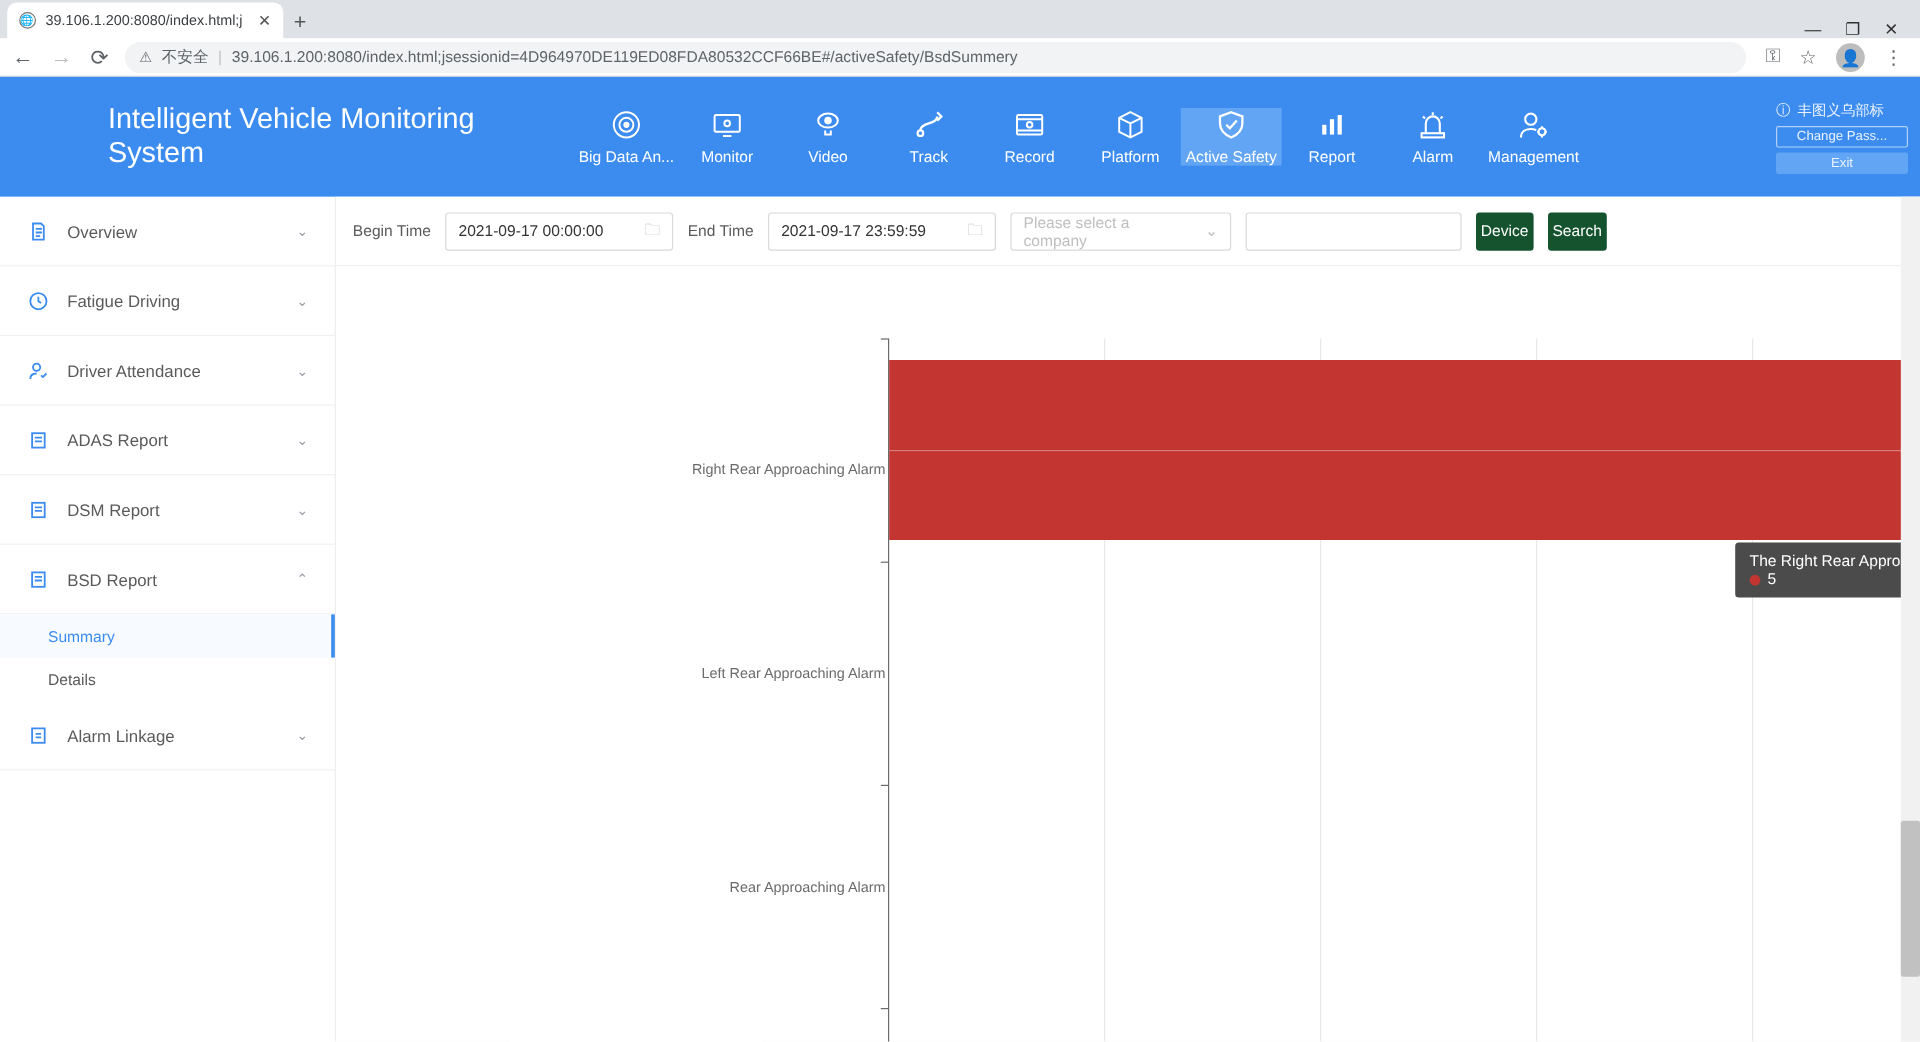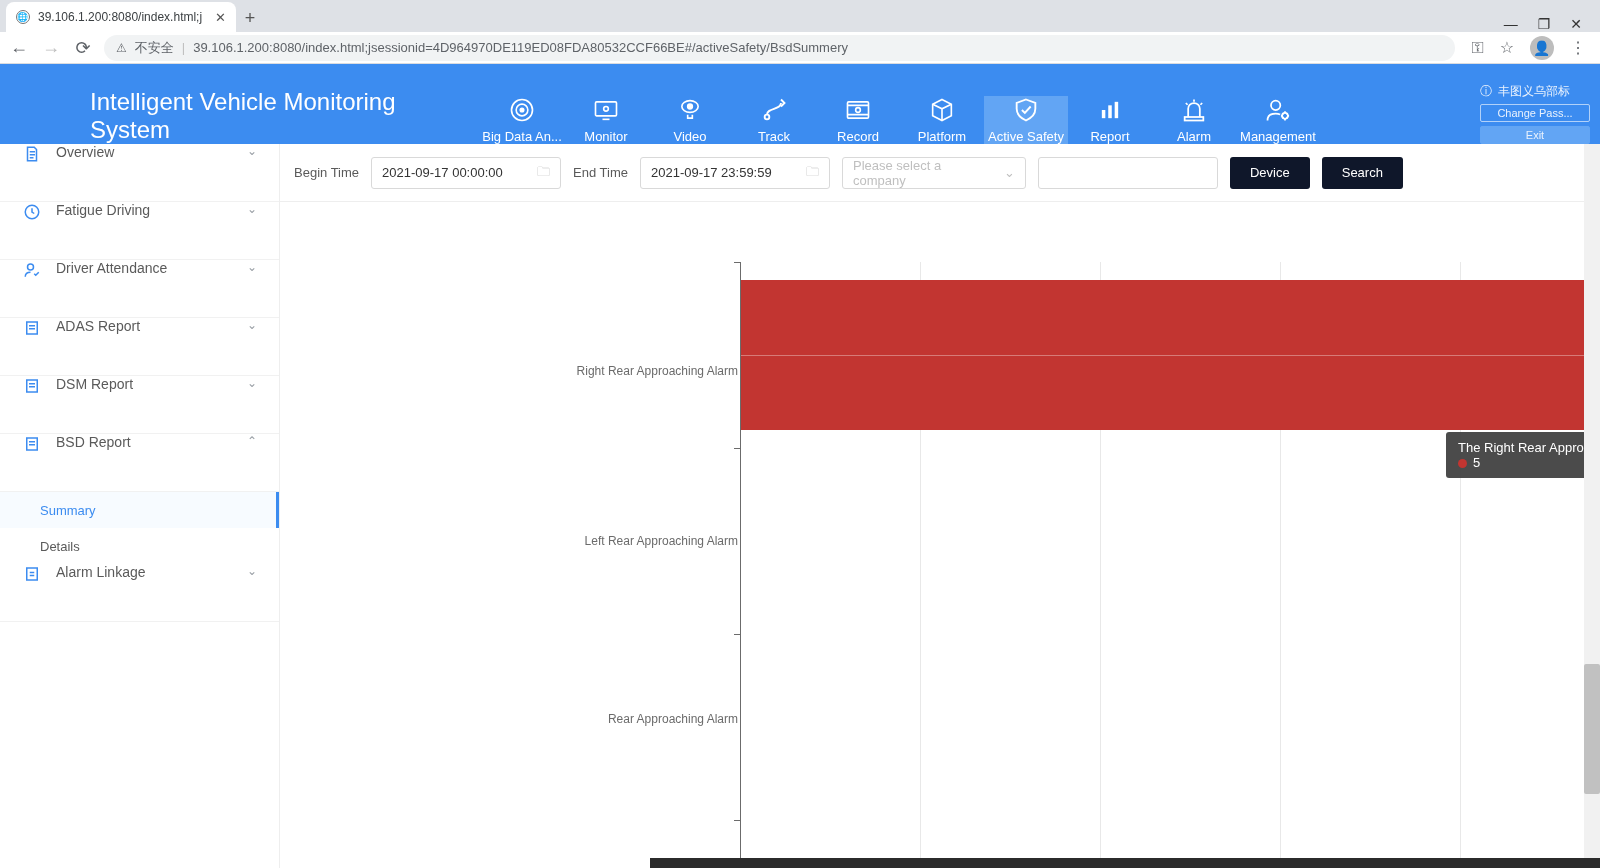--- a/index.html
+++ b/index.html
@@ -17,48 +17,48 @@
   .addr-row{height:32px;display:flex;align-items:center;padding:0 8px;gap:10px;background:#fff;border-bottom:1px solid #dadce0;}
   .addr-row .nav-btn{width:22px;text-align:center;color:#5f6368;font-size:18px;}
   .addr-row .nav-btn.disabled{color:#bdbdbd;}
   .omnibox{flex:1;display:flex;align-items:center;gap:8px;background:#f1f3f4;border-radius:14px;height:26px;padding:0 12px;font-size:13px;color:#5f6368;}
   .omnibox .warn{font-size:12px;}
   .omnibox .sep{color:#c0c0c0;}
   .addr-right{display:flex;align-items:center;gap:16px;color:#5f6368;padding:0 6px;}
   .addr-right .avatar{width:24px;height:24px;border-radius:50%;background:#bdbdbd;display:flex;align-items:center;justify-content:center;color:#fff;font-size:14px;}
 
   
-  .app-header{height:80px;background:#3c8cf0;display:flex;align-items:flex-end;color:#fff;}
+  .app-header{height:100px;background:#3c8cf0;display:flex;align-items:center;color:#fff;}
   .brand{width:480px;display:flex;align-items:center;padding-left:90px;font-size:24px;font-weight:500;}
   .topnav{display:flex;flex:1;}
   .topnav .item{flex:0 0 auto;width:84px;display:flex;flex-direction:column;align-items:center;justify-content:center;gap:5px;font-size:13px;cursor:pointer;white-space:nowrap;}
   .topnav .item.active{background:#62a5f4;}
   .topnav .icon{width:28px;height:28px;display:flex;align-items:center;justify-content:center;}
   .user-area{margin-left:auto;width:120px;display:flex;flex-direction:column;align-items:flex-start;justify-content:center;gap:4px;padding-right:10px;font-size:12px;}
   .user-area .row1{display:flex;align-items:center;gap:6px;color:#eaf2fd;}
   .user-area .btn{display:block;width:100%;text-align:center;height:18px;line-height:16px;font-size:11px;border:1px solid rgba(255,255,255,.6);color:#eaf2fd;border-radius:2px;}
   .user-area .btn.exit{background:#62a5f4;border-color:#62a5f4;}
 
   
   .body{height:724px;display:flex;}
   .sidebar{width:280px;border-right:1px solid #eee;background:#fff;}
-  .side-item{height:58px;display:flex;align-items:flex-start;padding:0 22px;gap:14px;font-size:14px;color:#5a5a5a;border-bottom:1px solid #f1f1f1;cursor:pointer;}
+  .side-item{height:58px;display:flex;align-items:center;padding:0 22px;gap:14px;font-size:14px;color:#5a5a5a;border-bottom:1px solid #f1f1f1;cursor:pointer;}
   .side-item .caret{margin-left:auto;color:#9aa0a6;font-size:12px;}
   .side-item .sicon{width:20px;height:20px;display:flex;align-items:center;justify-content:center;color:#3c8cf0;}
   .sub-item{height:36px;display:flex;align-items:center;padding-left:40px;font-size:13px;color:#5a5a5a;cursor:pointer;}
   .sub-item.active{color:#3c8cf0;background:#f7fbff;border-right:3px solid #3c8cf0;}
 
   .main{flex:1;background:#f5f7fa;position:relative;display:flex;flex-direction:column;}
   .filters{height:58px;background:#fff;border-bottom:1px solid #eee;display:flex;align-items:center;padding:0 14px;gap:12px;font-size:13px;color:#5a5a5a;}
   .filters label{white-space:nowrap;}
   .input{height:32px;border:1px solid #d9d9d9;border-radius:3px;background:#fff;display:flex;align-items:center;padding:0 10px;font-size:13px;color:#333;gap:8px;}
   .input .cal{margin-left:auto;color:#bfbfbf;font-size:13px;}
   .select{width:184px;color:#bfbfbf;justify-content:space-between;}
   .txt{width:180px;}
-  .btn-p{height:32px;padding:0 20px;border:none;border-radius:3px;background:#0f172a;color:#fff;font-size:13px;cursor:pointer;}
+  .btn-p{height:32px;padding:0 4px;border:none;border-radius:3px;background:#14532d;color:#fff;font-size:13px;cursor:pointer;}
 
   .chart-wrap{flex:1;background:#fff;margin:0;position:relative;}
   .chart{position:absolute;left:0;top:60px;right:30px;bottom:0;}
   
   .ylab{position:absolute;right:calc(100% - 458px);font-size:12px;color:#6b6b6b;white-space:nowrap;transform:translateY(-50%);}
   
   .axis-v{position:absolute;left:460px;top:0;bottom:0;width:1px;background:#6b6b6b;}
   .grid-v{position:absolute;top:0;bottom:0;width:1px;background:#e8e8e8;}
   .tick-h{position:absolute;left:454px;width:6px;height:1px;background:#6b6b6b;}
   

